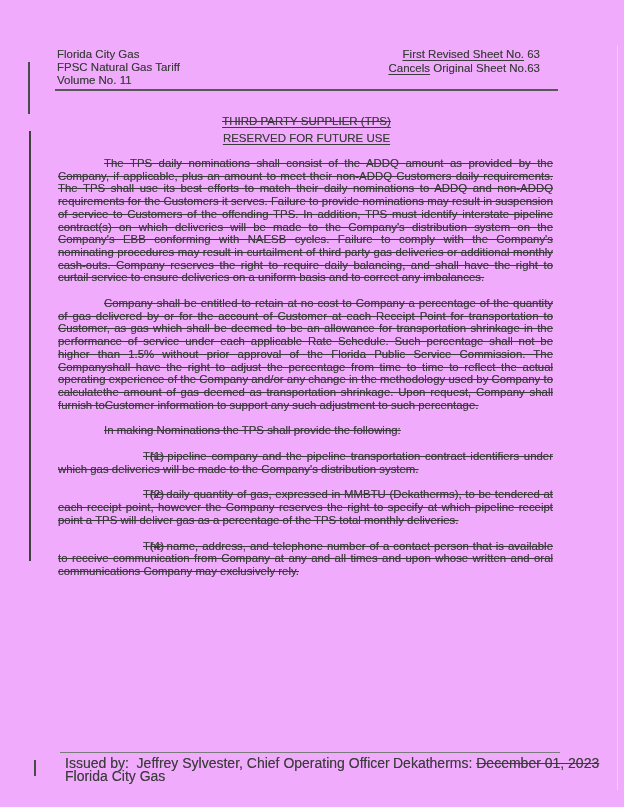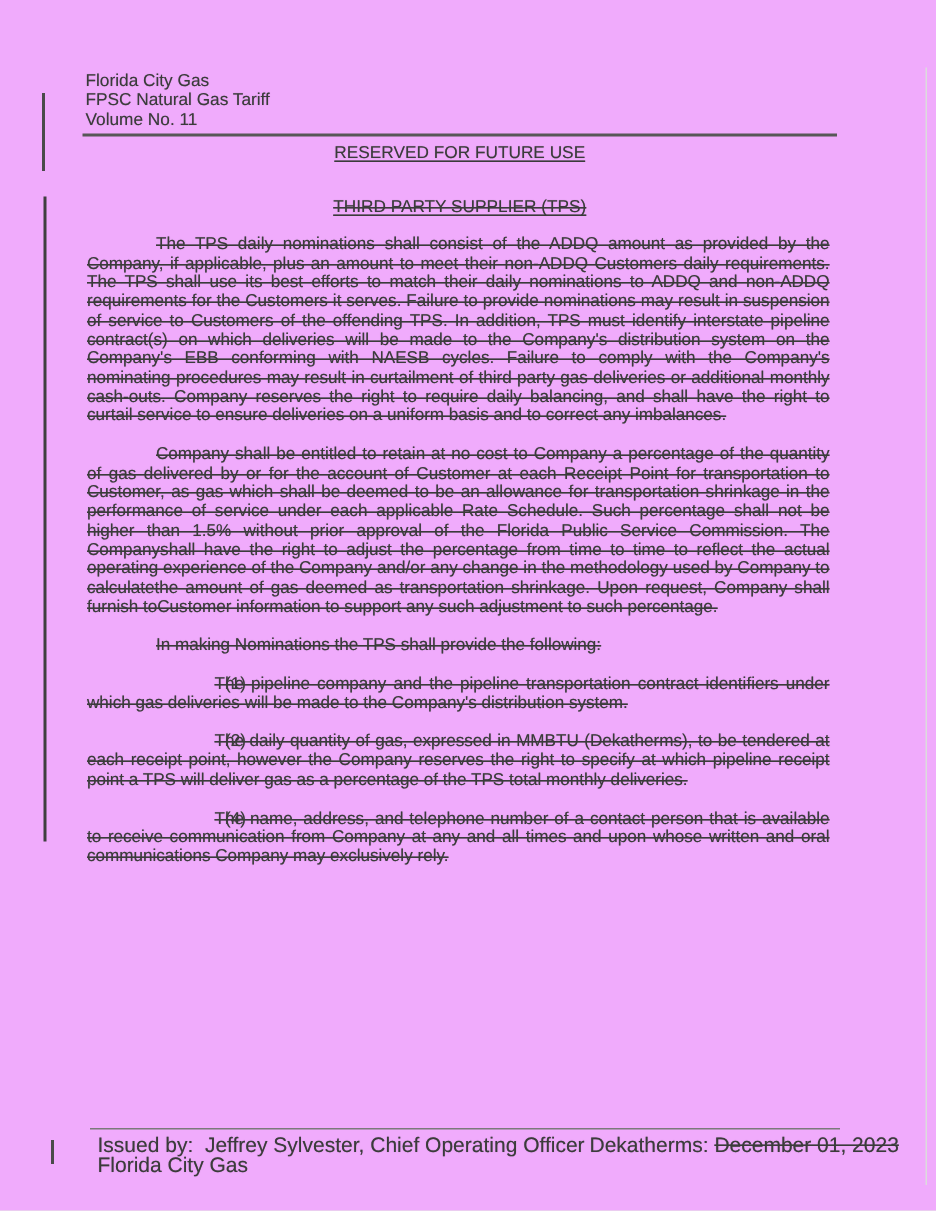--- a/index.html
+++ b/index.html
@@ -67,26 +67,30 @@
   <div class="artifact a4"></div>
 
   <div class="content">
 
     <div class="header">
       <div class="header-left">
         <div>Florida City Gas</div>
         <div>FPSC Natural Gas Tariff</div>
         <div>Volume No. 11</div>
       </div>
+      <div class="header-right">
+        <div><span class="u">First Revised Sheet No.</span><span> 63</span></div>
+        <div><span class="u">Cancels</span><span> Original Sheet No.63</span></div>
+      </div>
     </div>
 
     <div class="header-rule"></div>
 
+    <div class="center-line title-main strike u">THIRD PARTY SUPPLIER (TPS)</div>
     <div class="center-line title-reserved u">RESERVED FOR FUTURE USE</div>
-    <div class="center-line title-main strike u">THIRD PARTY SUPPLIER (TPS)</div>
 
     <div class="doc-body">
 
       <p class="body-par indent">The TPS daily nominations shall consist of the ADDQ amount as provided by the Company, if applicable, plus an amount to meet their non-ADDQ Customers daily requirements. The TPS shall use its best efforts to match their daily nominations to ADDQ and non-ADDQ requirements for the Customers it serves. Failure to provide nominations may result in suspension of service to Customers of the offending TPS. In addition, TPS must identify interstate pipeline contract(s) on which deliveries will be made to the Company's distribution system on the Company's EBB conforming with NAESB cycles. Failure to comply with the Company's nominating procedures may result in curtailment of third party gas deliveries or additional monthly cash-outs. Company reserves the right to require daily balancing, and shall have the right to curtail service to ensure deliveries on a uniform basis and to correct any imbalances.</p>
       <p class="body-par indent">Company shall be entitled to retain at no cost to Company a percentage of the quantity of gas delivered by or for the account of Customer at each Receipt Point for transportation to Customer, as gas which shall be deemed to be an allowance for transportation shrinkage in the performance of service under each applicable Rate Schedule. Such percentage shall not be higher than 1.5% without prior approval of the Florida Public Service Commission. The Companyshall have the right to adjust the percentage from time to time to reflect the actual operating experience of the Company and/or any change in the methodology used by Company to calculatethe amount of gas deemed as transportation shrinkage. Upon request, Company shall furnish toCustomer information to support any such adjustment to such percentage.</p>
       <p class="body-par indent single">In making Nominations the TPS shall provide the following:</p>
 
       <p class="body-par indent item"><span class="num">(1)</span><span>The pipeline company and the pipeline transportation contract identifiers  under which gas deliveries will be made to the Company's distribution system.</span></p>
       <p class="body-par indent item"><span class="num">(2)</span><span>The daily quantity of gas, expressed in MMBTU (Dekatherms), to be tendered at each receipt point, however the Company reserves the right to specify at which pipeline receipt point a TPS will deliver gas as a percentage of the TPS total monthly deliveries.</span></p>
       <p class="body-par indent item"><span class="num">(4)</span><span>The name, address, and telephone number of a contact person that is available to receive communication from Company at any and all times and upon whose written and oral communications Company may exclusively rely.</span></p>

